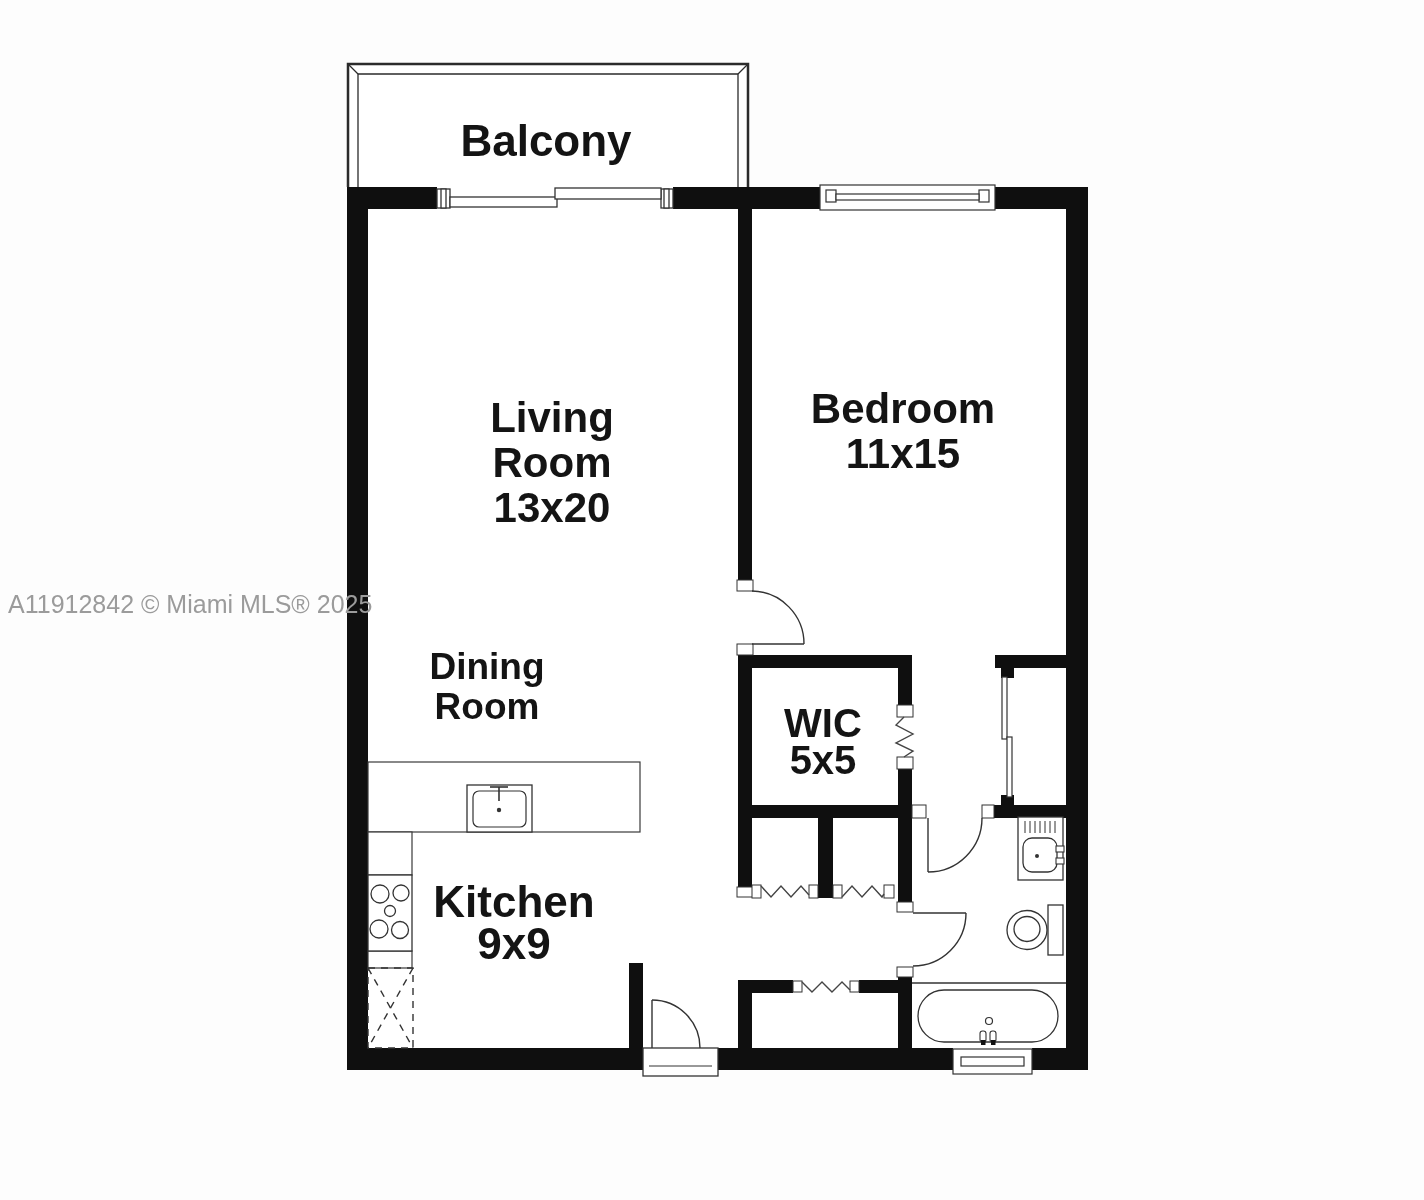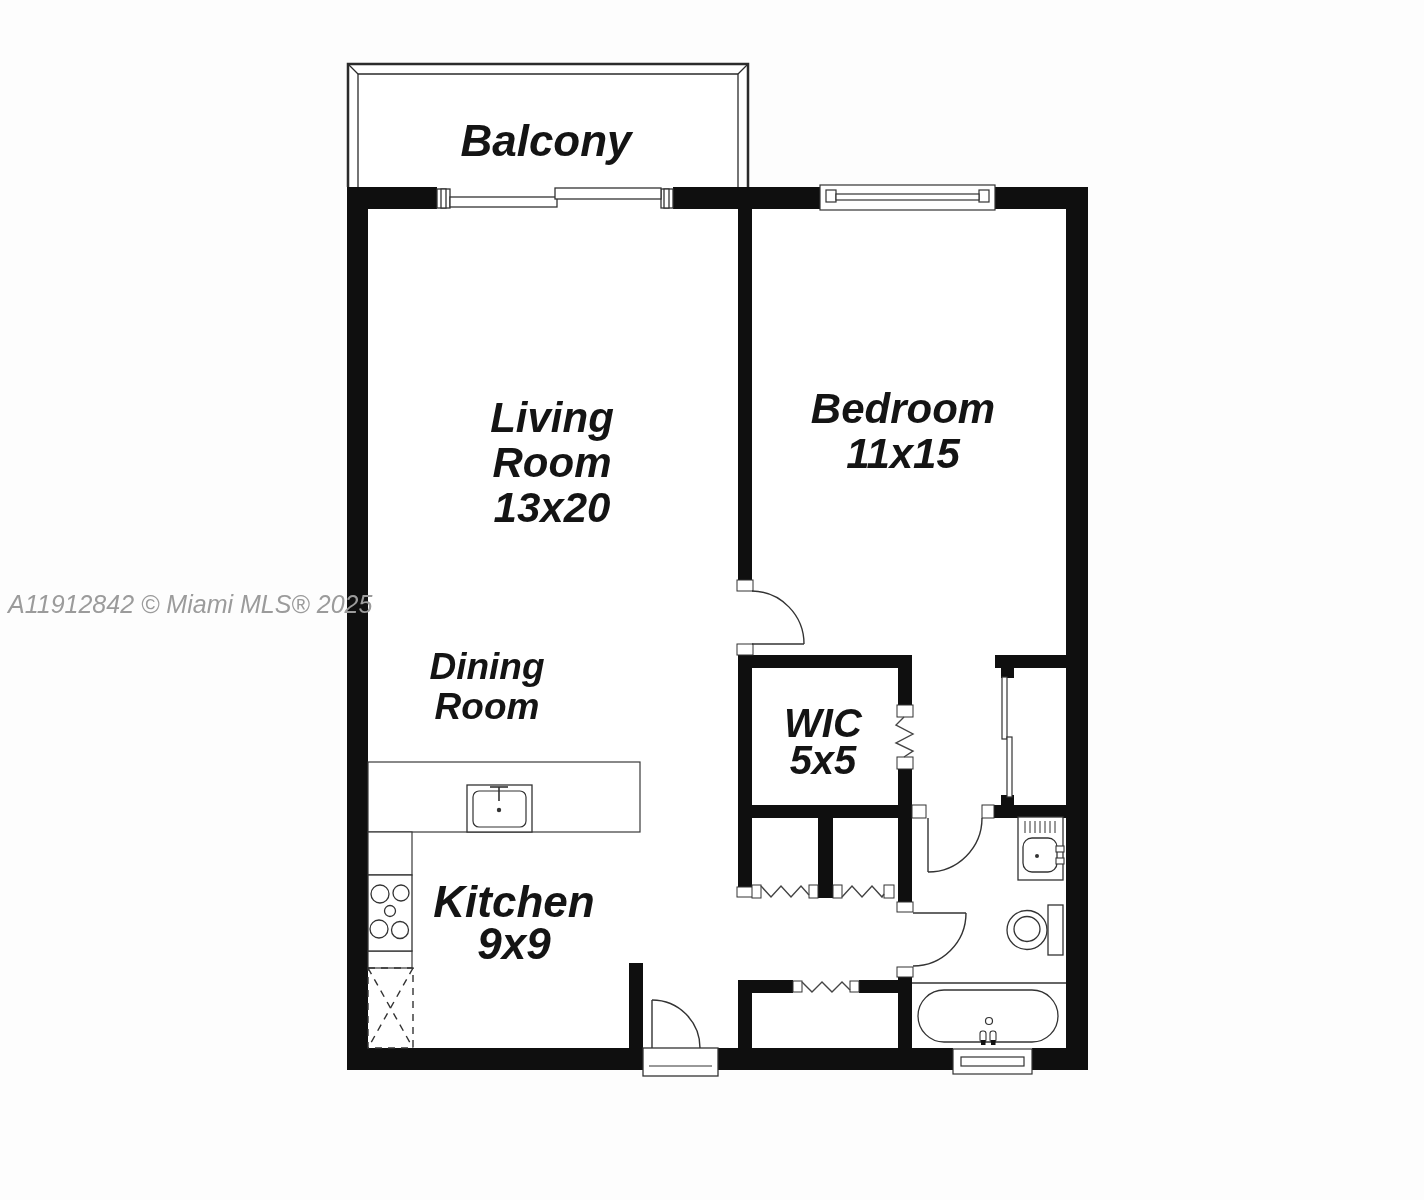--- a/index.html
+++ b/index.html
@@ -1,17 +1,17 @@
 <!DOCTYPE html>
 <html><head>
 <meta charset="utf-8">
 <style>
   html,body{margin:0;padding:0;background:#fdfdfd;}
   .stage{position:relative;width:1424px;height:1200px;background:#fdfdfd;overflow:hidden;
-         font-family:"Liberation Sans", sans-serif;font-style:italic;}
+         font-family:"Liberation Sans", sans-serif;}
   svg{position:absolute;left:0;top:0;}
   text{font-family:"Liberation Sans", sans-serif;}
   .room-label{font-weight:bold;fill:#141414;}
   .wm{font-weight:normal;}
 </style>
 </head>
 <body>
 
 <div class="stage">
 <svg width="1424" height="1200" viewBox="0 0 1424 1200">

